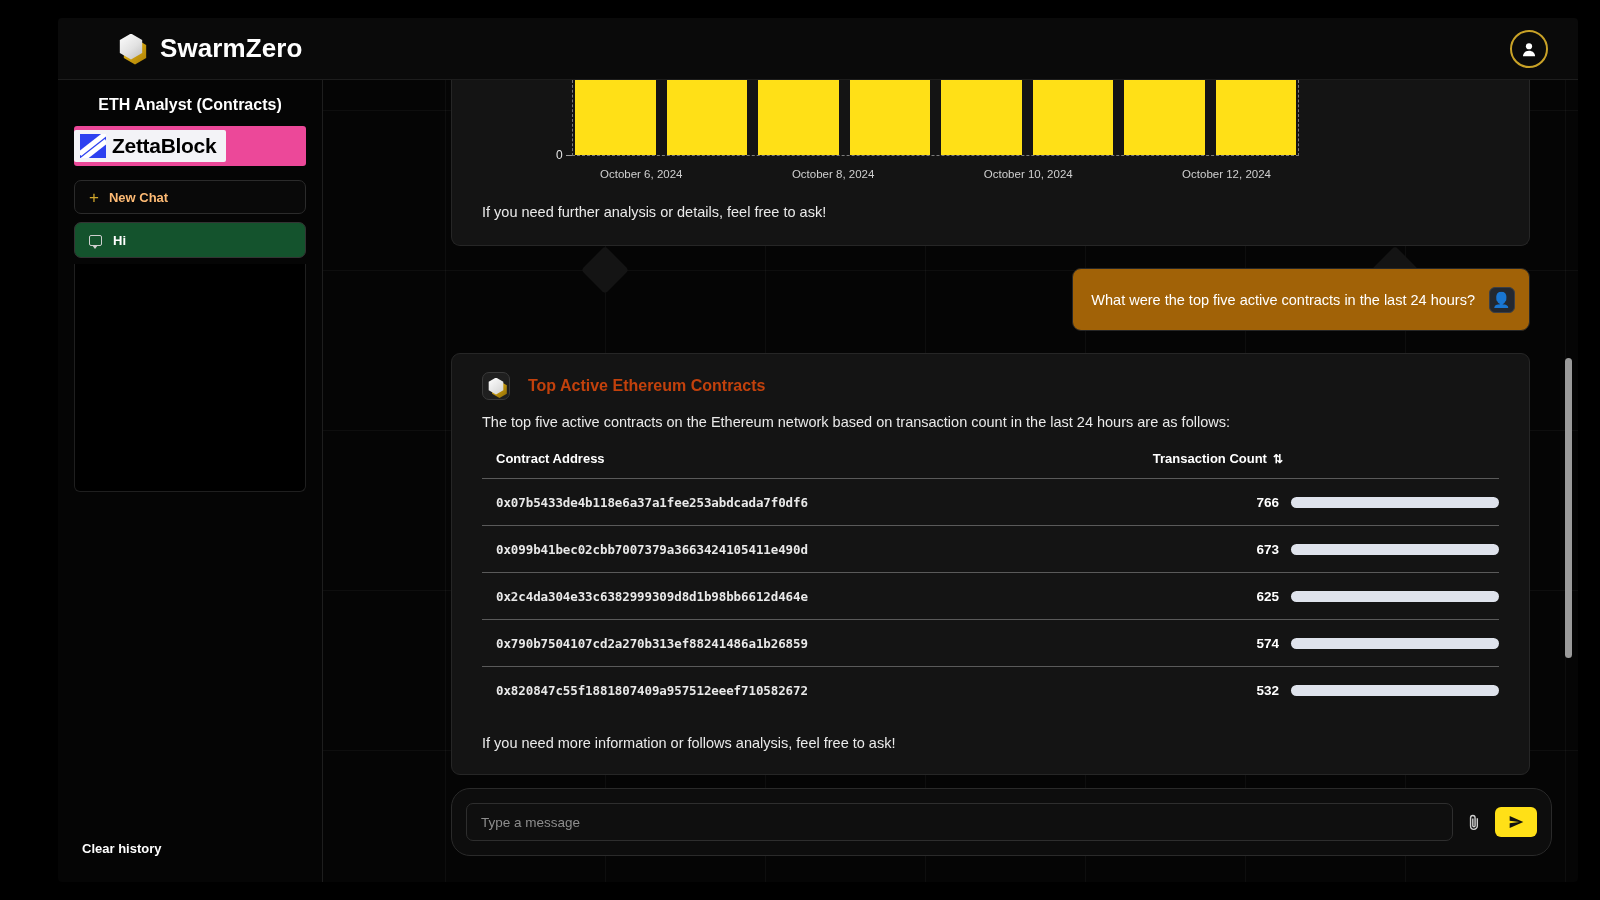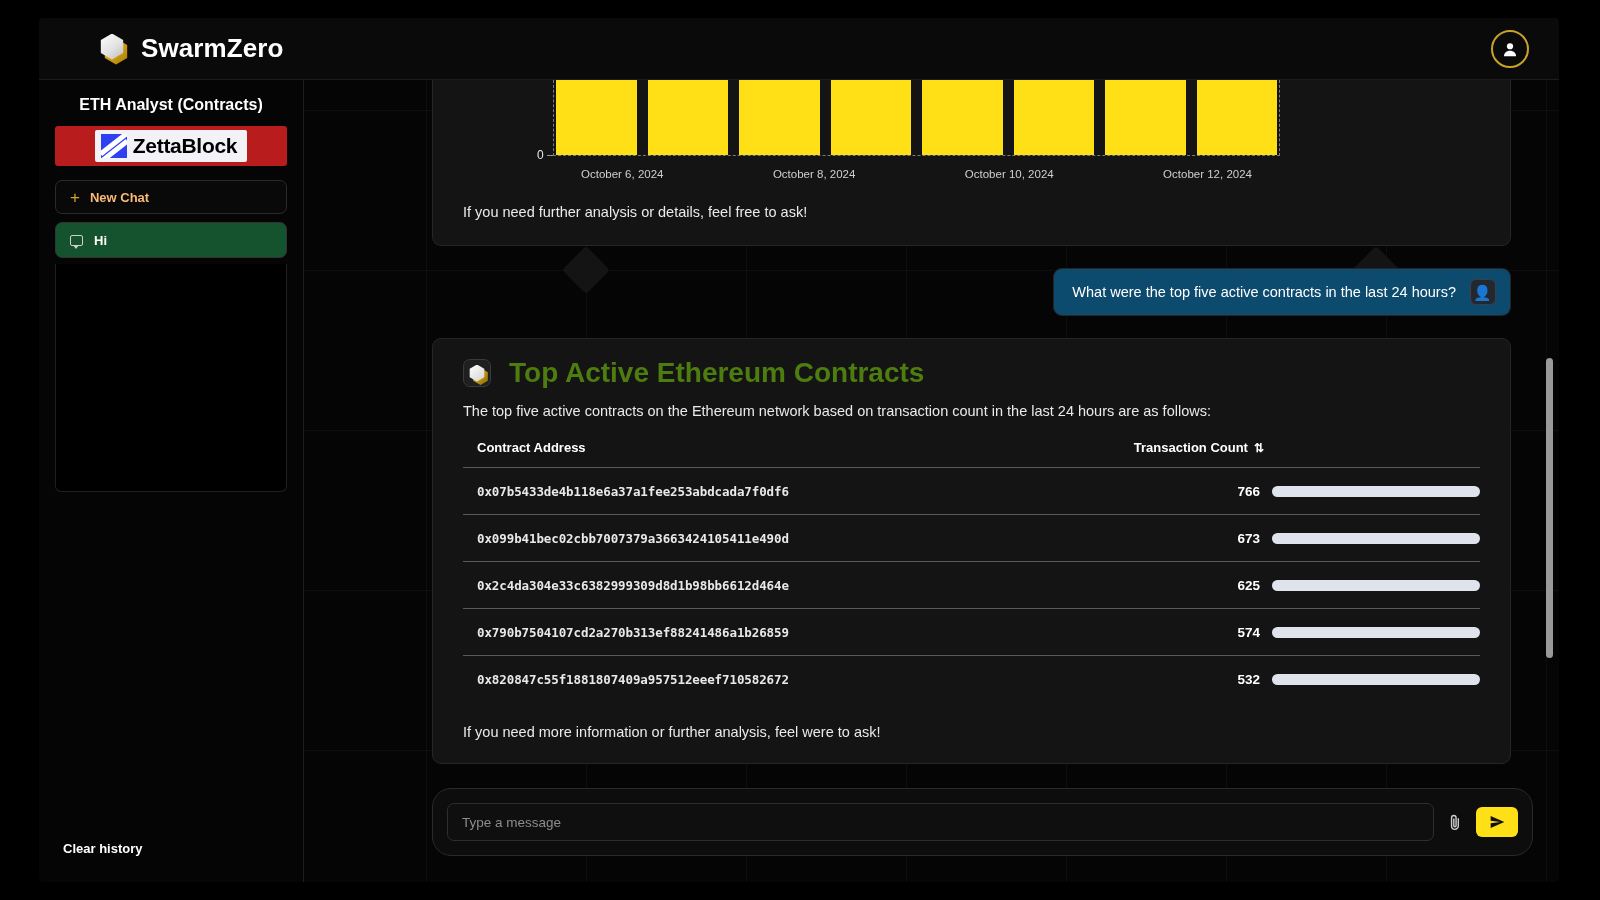--- a/index.html
+++ b/index.html
@@ -4,21 +4,21 @@
 <style>
   * { box-sizing: border-box; margin: 0; padding: 0; }
   html, body {
     width: 1600px; height: 900px;
     background: #000;
     font-family: "Liberation Sans", sans-serif;
     overflow: hidden;
   }
   #app {
     position: absolute;
-    left: 39px; top: 18px;
+    left: 58px; top: 18px;
     width: 1520px; height: 864px;
     background: #050505;
     border-radius: 4px;
     overflow: hidden;
     display: flex;
     flex-direction: column;
   }
 
   
   .topbar {
@@ -61,23 +61,23 @@
     border-right: 1px solid #1e1e1e;
     display: flex; flex-direction: column;
     padding: 14px 16px 0 16px;
     position: relative; z-index: 4;
   }
   .agent-title {
     color: #fff; font-size: 16px; font-weight: 700;
     text-align: center; margin: 2px 0 12px 0;
   }
   .zetta-wrap {
-    background: #b91c1c; border-radius: 3px;
+    background: #ec4899; border-radius: 3px;
     padding: 4px 0; margin: 0 0 14px 0;
-    display: flex; justify-content: center;
+    display: flex; justify-content: flex-start;
   }
   .zetta-badge {
     background: #f3f3f7; border-radius: 2px;
     padding: 4px 10px 4px 6px;
     display: flex; align-items: center; gap: 6px;
   }
   .zetta-mark {
     width: 26px; height: 24px; position: relative; overflow: hidden;
     background: #2d41f0;
   }
@@ -177,21 +177,21 @@
     width: 17px; height: 17px;
     clip-path: polygon(50% 0%, 93% 25%, 93% 75%, 50% 100%, 7% 75%, 7% 25%);
     background: linear-gradient(140deg,#fff,#cfcfcf);
     position: relative; z-index: 2;
   }
   .bot-avatar .hexsm-b {
     position: absolute; width: 17px; height: 17px; left: 8px; top: 8px;
     clip-path: polygon(50% 0%, 93% 25%, 93% 75%, 50% 100%, 7% 75%, 7% 25%);
     background: linear-gradient(135deg,#f5c518,#8a6504); z-index: 1;
   }
-  .card-title { color: #4d7c0f; font-size: 28px; font-weight: 700; }
+  .card-title { color: #c2410c; font-size: 16px; font-weight: 700; }
   .card-text { color: #eaeaea; font-size: 14.5px; line-height: 1.45; }
   .card-text.lead { margin-bottom: 18px; }
   .card-text.foot { margin-top: 20px; font-weight: 500; }
 
   
   .chart-block { padding: 0 0 4px 0; }
   .chart {
     position: relative; height: 100px;
     margin: 0 0 0 0;
   }
@@ -215,22 +215,22 @@
   .x-labels {
     position: absolute; left: 90px; right: 200px; bottom: 0;
     display: flex; justify-content: space-between;
     padding: 0 28px;
   }
   .x-label { color: #cfcfcf; font-size: 11.5px; }
 
   
   .user-row { display: flex; justify-content: flex-end; margin: 22px 0 22px 0; }
   .user-bubble {
-    background: #0c4a6e; border: 1px solid #262626;
-    border-radius: 9px; height: 48px;
+    background: #a16207; border: 1px solid #262626;
+    border-radius: 9px; height: 63px;
     display: flex; align-items: center; gap: 14px;
     padding: 0 14px 0 18px;
   }
   .user-text { color: #fff; font-size: 14.5px; }
   .user-avatar {
     width: 26px; height: 26px; border-radius: 6px;
     background: #232830; border: 1px solid #3a3f48;
     display: flex; align-items: center; justify-content: center;
     font-size: 15px; line-height: 1;
   }
@@ -451,21 +451,21 @@
                   <td class="count-cell">
                     <div class="count-wrap">
                       <span class="count-num">532</span>
                       <span class="bar-track"><span class="bar-fill" style="width: 66.5%;"></span></span>
                     </div>
                   </td>
                 </tr>
               </tbody>
             </table>
 
-            <div class="card-text foot">If you need more information or further analysis, feel were to ask!</div>
+            <div class="card-text foot">If you need more information or follows analysis, feel free to ask!</div>
           </div>
 
         </div>
 
         <div class="vscroll-thumb" style="top:278px; height:300px;"></div>
       </div>
 
       <div class="composer-wrap">
         <div class="composer">
           <input class="msg-input" type="text" placeholder="Type a message" style="">

